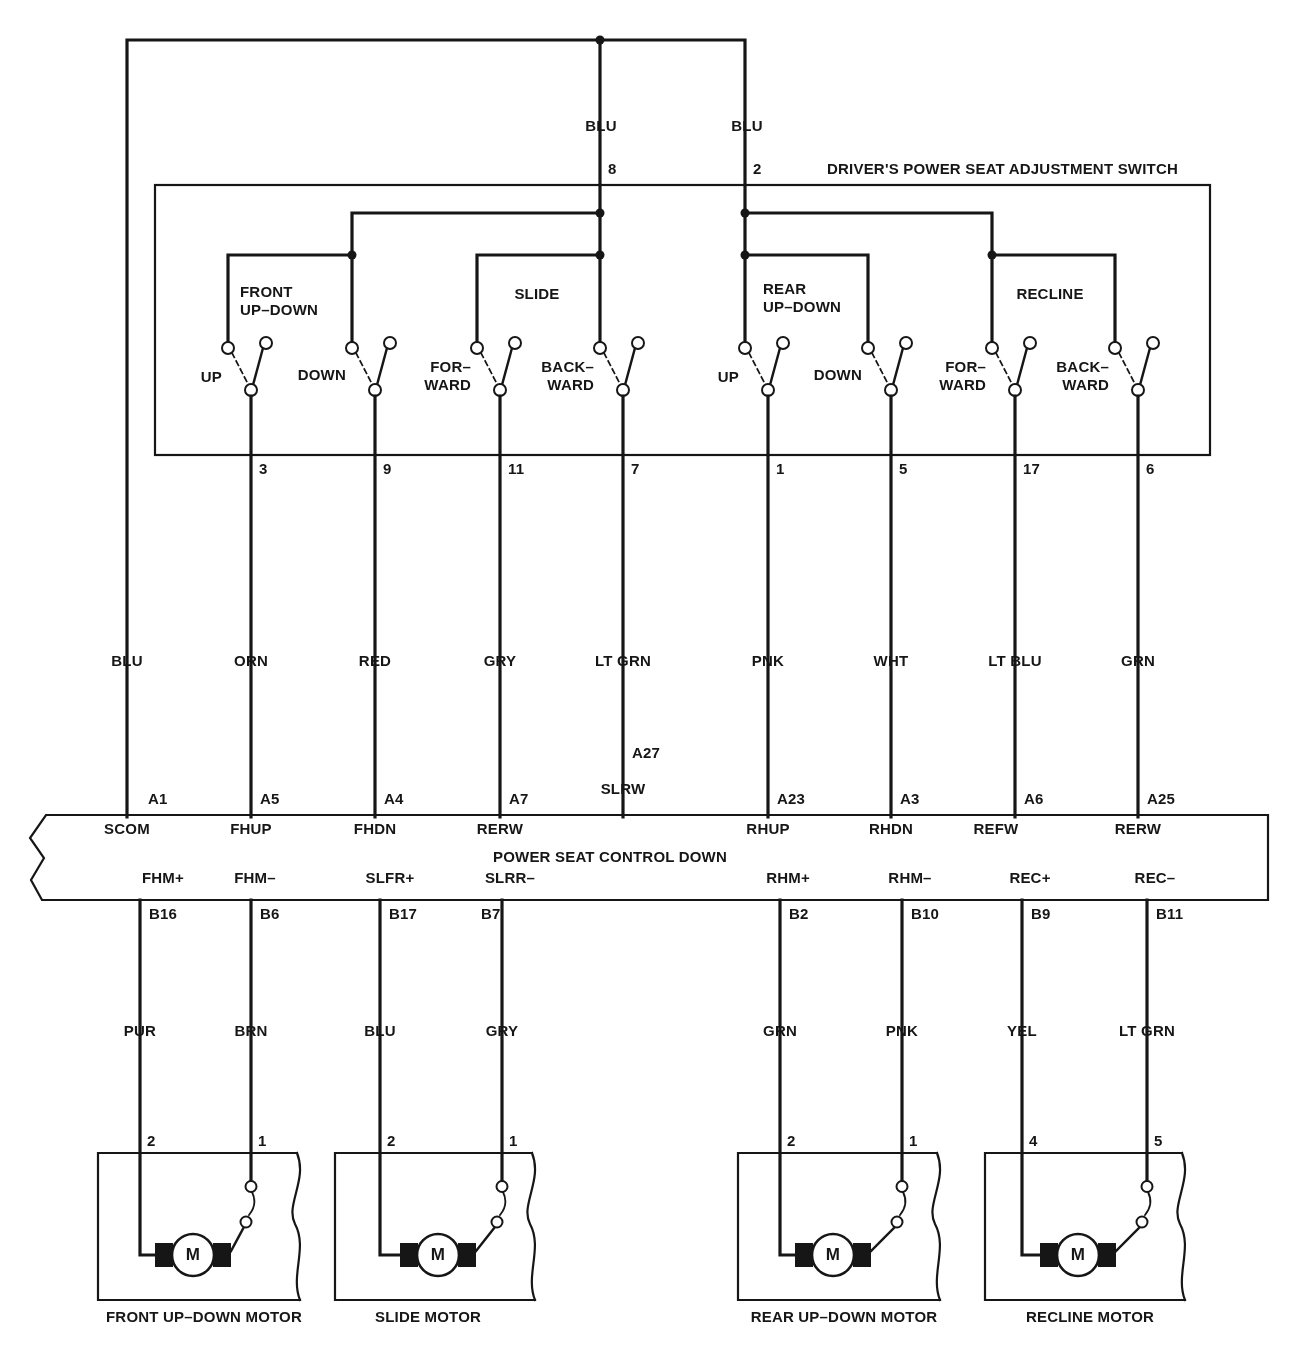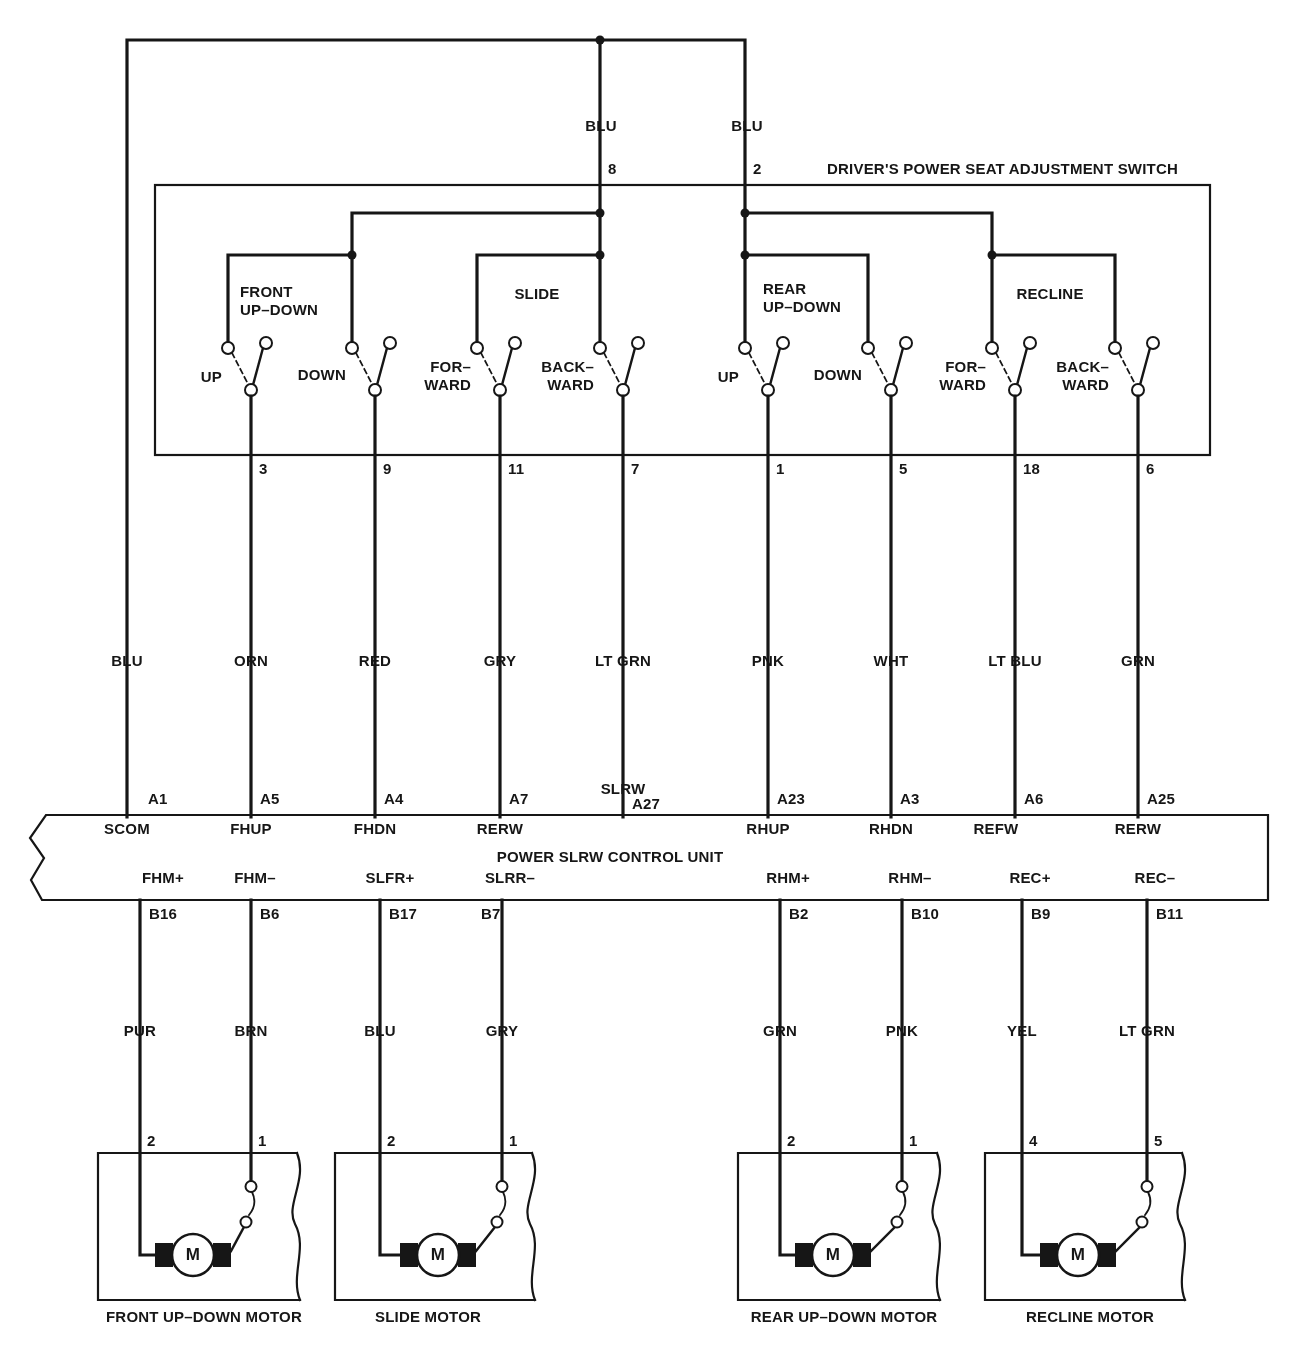--- a/index.html
+++ b/index.html
@@ -220,54 +220,54 @@
   <div class="lbl r" style="left:986px;top:376px">WARD</div>
   <div class="lbl r" style="left:1109px;top:358px">BACK–</div>
   <div class="lbl r" style="left:1109px;top:376px">WARD</div>
 
   <div class="lbl" style="left:259px;top:460px">3</div>
   <div class="lbl" style="left:383px;top:460px">9</div>
   <div class="lbl" style="left:508px;top:460px">11</div>
   <div class="lbl" style="left:631px;top:460px">7</div>
   <div class="lbl" style="left:776px;top:460px">1</div>
   <div class="lbl" style="left:899px;top:460px">5</div>
-  <div class="lbl" style="left:1023px;top:460px">18</div>
+  <div class="lbl" style="left:1023px;top:460px">17</div>
   <div class="lbl" style="left:1146px;top:460px">6</div>
 
   <div class="lbl c" style="left:127px;top:652px">BLU</div>
   <div class="lbl c" style="left:251px;top:652px">ORN</div>
   <div class="lbl c" style="left:375px;top:652px">RED</div>
   <div class="lbl c" style="left:500px;top:652px">GRY</div>
   <div class="lbl c" style="left:623px;top:652px">LT GRN</div>
   <div class="lbl c" style="left:768px;top:652px">PNK</div>
   <div class="lbl c" style="left:891px;top:652px">WHT</div>
   <div class="lbl c" style="left:1015px;top:652px">LT BLU</div>
   <div class="lbl c" style="left:1138px;top:652px">GRN</div>
 
   <div class="lbl" style="left:148px;top:790px">A1</div>
   <div class="lbl" style="left:260px;top:790px">A5</div>
   <div class="lbl" style="left:384px;top:790px">A4</div>
   <div class="lbl" style="left:509px;top:790px">A7</div>
-  <div class="lbl" style="left:632px;top:795px">A27</div>
+  <div class="lbl" style="left:632px;top:744px">A27</div>
   <div class="lbl" style="left:777px;top:790px">A23</div>
   <div class="lbl" style="left:900px;top:790px">A3</div>
   <div class="lbl" style="left:1024px;top:790px">A6</div>
   <div class="lbl" style="left:1147px;top:790px">A25</div>
 
   <div class="lbl c" style="left:127px;top:820px">SCOM</div>
   <div class="lbl c" style="left:251px;top:820px">FHUP</div>
   <div class="lbl c" style="left:375px;top:820px">FHDN</div>
   <div class="lbl c" style="left:500px;top:820px">RERW</div>
   <div class="lbl c" style="left:623px;top:780px">SLRW</div>
   <div class="lbl c" style="left:768px;top:820px">RHUP</div>
   <div class="lbl c" style="left:891px;top:820px">RHDN</div>
   <div class="lbl c" style="left:996px;top:820px">REFW</div>
   <div class="lbl c" style="left:1138px;top:820px">RERW</div>
 
-  <div class="lbl c" style="left:610px;top:848px">POWER SLRW CONTROL UNIT</div>
+  <div class="lbl c" style="left:610px;top:848px">POWER SEAT CONTROL DOWN</div>
 
   <div class="lbl c" style="left:163px;top:869px">FHM+</div>
   <div class="lbl c" style="left:255px;top:869px">FHM–</div>
   <div class="lbl c" style="left:390px;top:869px">SLFR+</div>
   <div class="lbl c" style="left:510px;top:869px">SLRR–</div>
   <div class="lbl c" style="left:788px;top:869px">RHM+</div>
   <div class="lbl c" style="left:910px;top:869px">RHM–</div>
   <div class="lbl c" style="left:1030px;top:869px">REC+</div>
   <div class="lbl c" style="left:1155px;top:869px">REC–</div>
 

